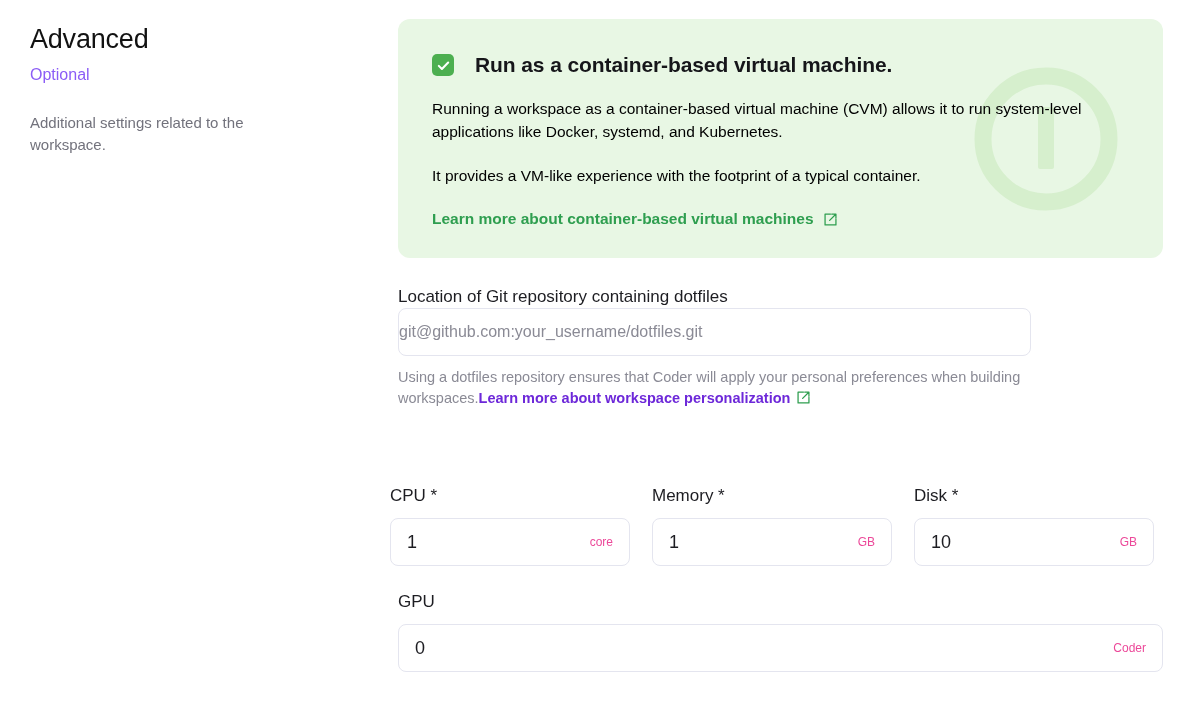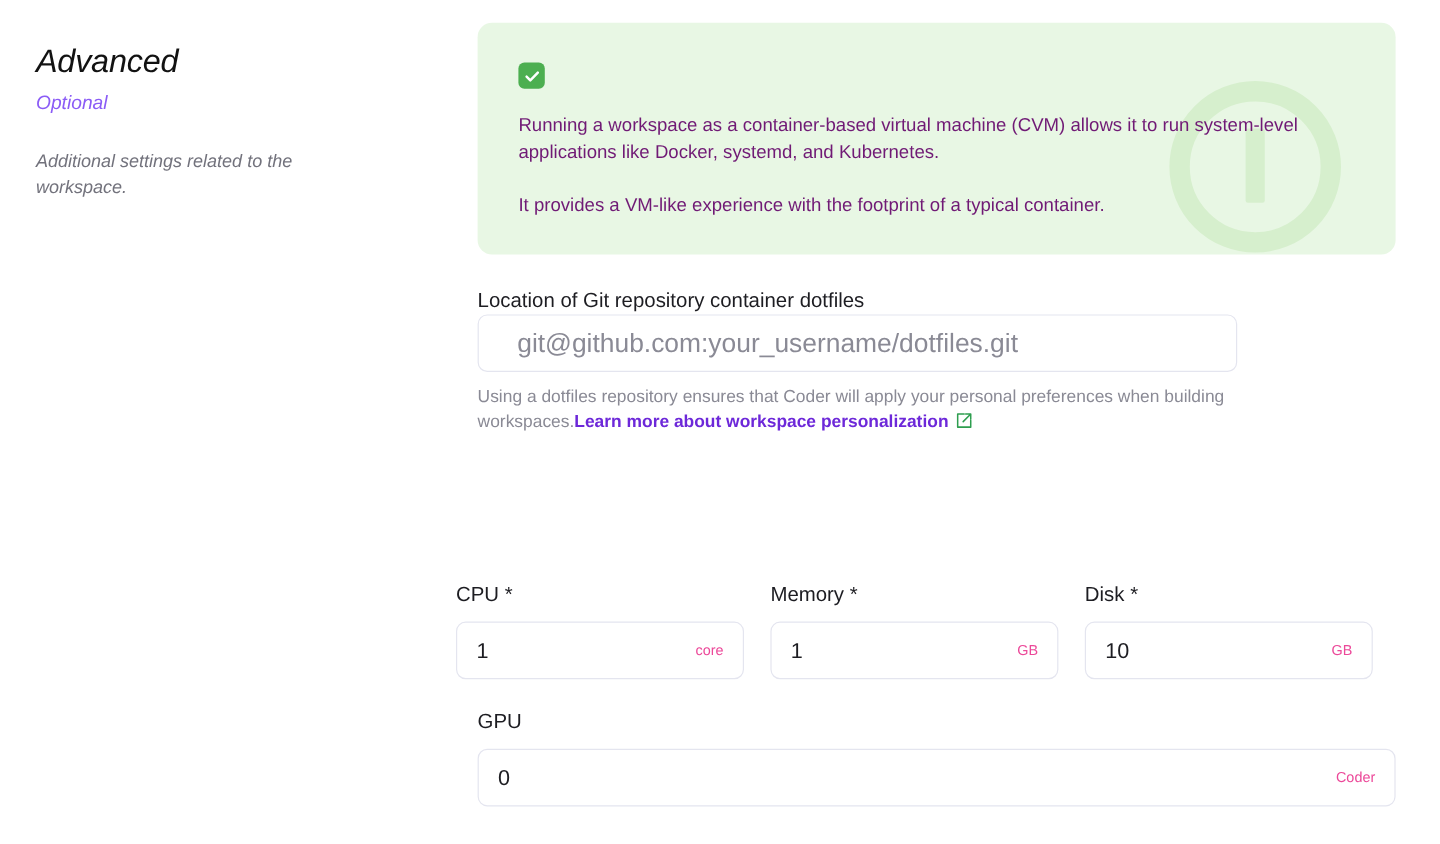--- a/index.html
+++ b/index.html
@@ -17,23 +17,22 @@
     width: 1200px;
     height: 703px;
     background: #ffffff;
     overflow: hidden;
   }
 
   
   .side-col {
     position: absolute;
     left: 30px;
-    top: 34px;
+    top: 22px;
     width: 340px;
-    font-style: italic;
   }
   .side-title {
     font-size: 27px;
     line-height: 34px;
     font-weight: 400;
     color: #121212;
     letter-spacing: -0.2px;
   }
   .side-sub {
     margin-top: 9px;
@@ -98,21 +97,21 @@
     font-size: 21px;
     line-height: 26px;
     font-weight: 700;
     color: #16161a;
     letter-spacing: -0.1px;
   }
   .callout-p {
     margin-top: 19px;
     font-size: 15.5px;
     line-height: 23px;
-    color: #701a75;
+    color: #000000;
     max-width: 690px;
   }
   .callout-p.second { margin-top: 21px; }
 
   .callout-link {
     display: inline-flex;
     align-items: center;
     gap: 9px;
     margin-top: 22px;
     font-size: 15.5px;
@@ -133,23 +132,23 @@
     font-weight: 400;
     margin-bottom: 11px;
   }
   .text-input {
     width: 633px;
     height: 48px;
     border: 1px solid #e4e5ef;
     border-radius: 8px;
     background: #ffffff;
     font-family: "Liberation Sans", sans-serif;
-    font-size: 22px;
+    font-size: 16px;
     color: #1d1d22;
-    padding: 0 32px;
+    padding: 0 0;
     outline: none;
   }
   .text-input::placeholder { color: #8a8a95; }
 
   .helper {
     margin-top: 11px;
     font-size: 14.5px;
     line-height: 21px;
     color: #8a8a95;
     max-width: 740px;
@@ -161,21 +160,21 @@
     cursor: pointer;
   }
   .helper-link .ext-icon {
     vertical-align: -2px;
     margin-left: 6px;
   }
 
   
   .res-row {
     position: absolute;
-    left: 380px;
+    left: 390px;
     top: 485px;
     width: 765px;
     display: flex;
     gap: 22px;
   }
   .res-item { width: 240px; }
   .res-label {
     font-size: 17px;
     line-height: 22px;
     color: #1d1d22;
@@ -251,30 +250,37 @@
         <rect x="70" y="46" width="16" height="62" rx="2" fill="#d6efcd"></rect>
       </svg>
 
       <div class="callout-inner">
         <div class="callout-head">
           <span class="checkbox">
             <svg width="15" height="15" viewBox="0 0 16 16" aria-hidden="true">
               <path d="M3 8.4 L6.3 11.7 L13 4.8" fill="none" stroke="#ffffff" stroke-width="2.2" stroke-linecap="round" stroke-linejoin="round"></path>
             </svg>
           </span>
+          <span class="callout-title">Run as a container-based virtual machine.</span>
         </div>
 
         <p class="callout-p">Running a workspace as a container-based virtual machine (CVM) allows it to run system-level applications like Docker, systemd, and Kubernetes.</p>
         <p class="callout-p second">It provides a VM-like experience with the footprint of a typical container.</p>
 
+        <a class="callout-link" href="#">
+          <span>Learn more about container-based virtual machines</span>
+          <svg class="ext-icon" viewBox="0 0 16 16" aria-hidden="true">
+            <path d="M2.2 2.2 H8 M2.2 2.2 V13.8 H13.8 V8 M7.1 8.9 L13.6 2.4 M9.3 2.2 H13.8 V6.7" fill="none" stroke="#2e9e4f" stroke-width="1.35" stroke-linecap="round" stroke-linejoin="round"></path>
+          </svg>
+        </a>
       </div>
     </div>
 
     <div class="field-block">
-      <label class="field-label">Location of Git repository container dotfiles</label>
+      <label class="field-label">Location of Git repository containing dotfiles</label>
       <input class="text-input" type="text" placeholder="git@github.com:your_username/dotfiles.git" value="" style="">
       <div class="helper">
         <span>Using a dotfiles repository ensures that Coder will apply your personal preferences when building workspaces.</span><a class="helper-link" href="#"><span>Learn more about workspace personalization</span><svg class="ext-icon" viewBox="0 0 16 16" aria-hidden="true">
             <path d="M2.2 2.2 H8 M2.2 2.2 V13.8 H13.8 V8 M7.1 8.9 L13.6 2.4 M9.3 2.2 H13.8 V6.7" fill="none" stroke="#2e9e4f" stroke-width="1.35" stroke-linecap="round" stroke-linejoin="round"></path>
           </svg></a>
       </div>
     </div>
 
   </div>
 

